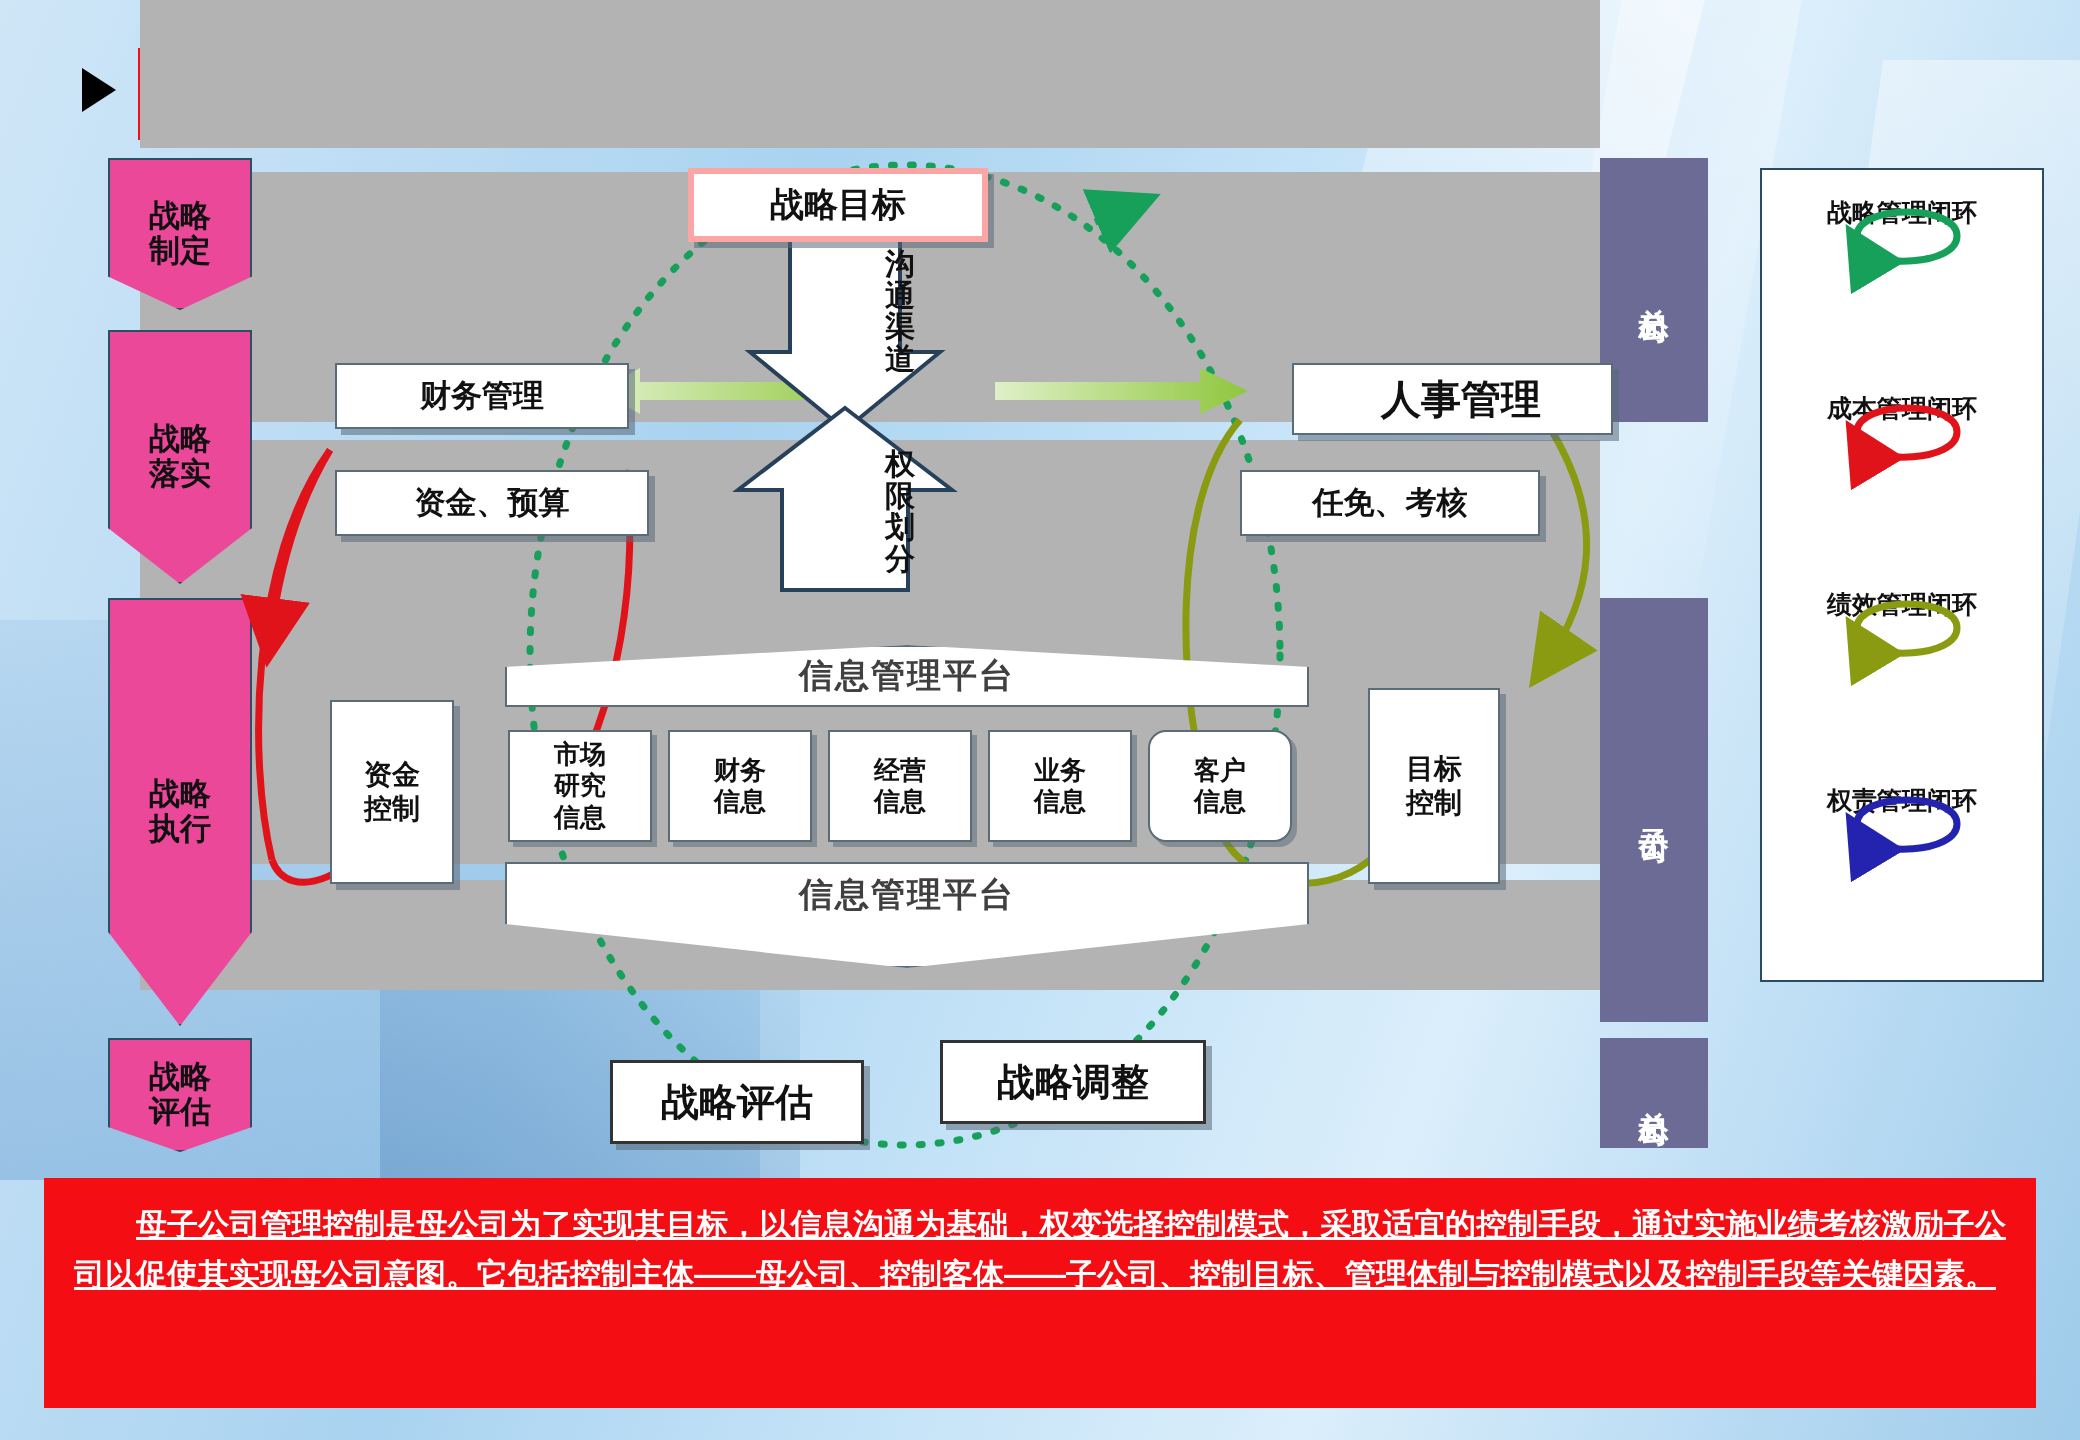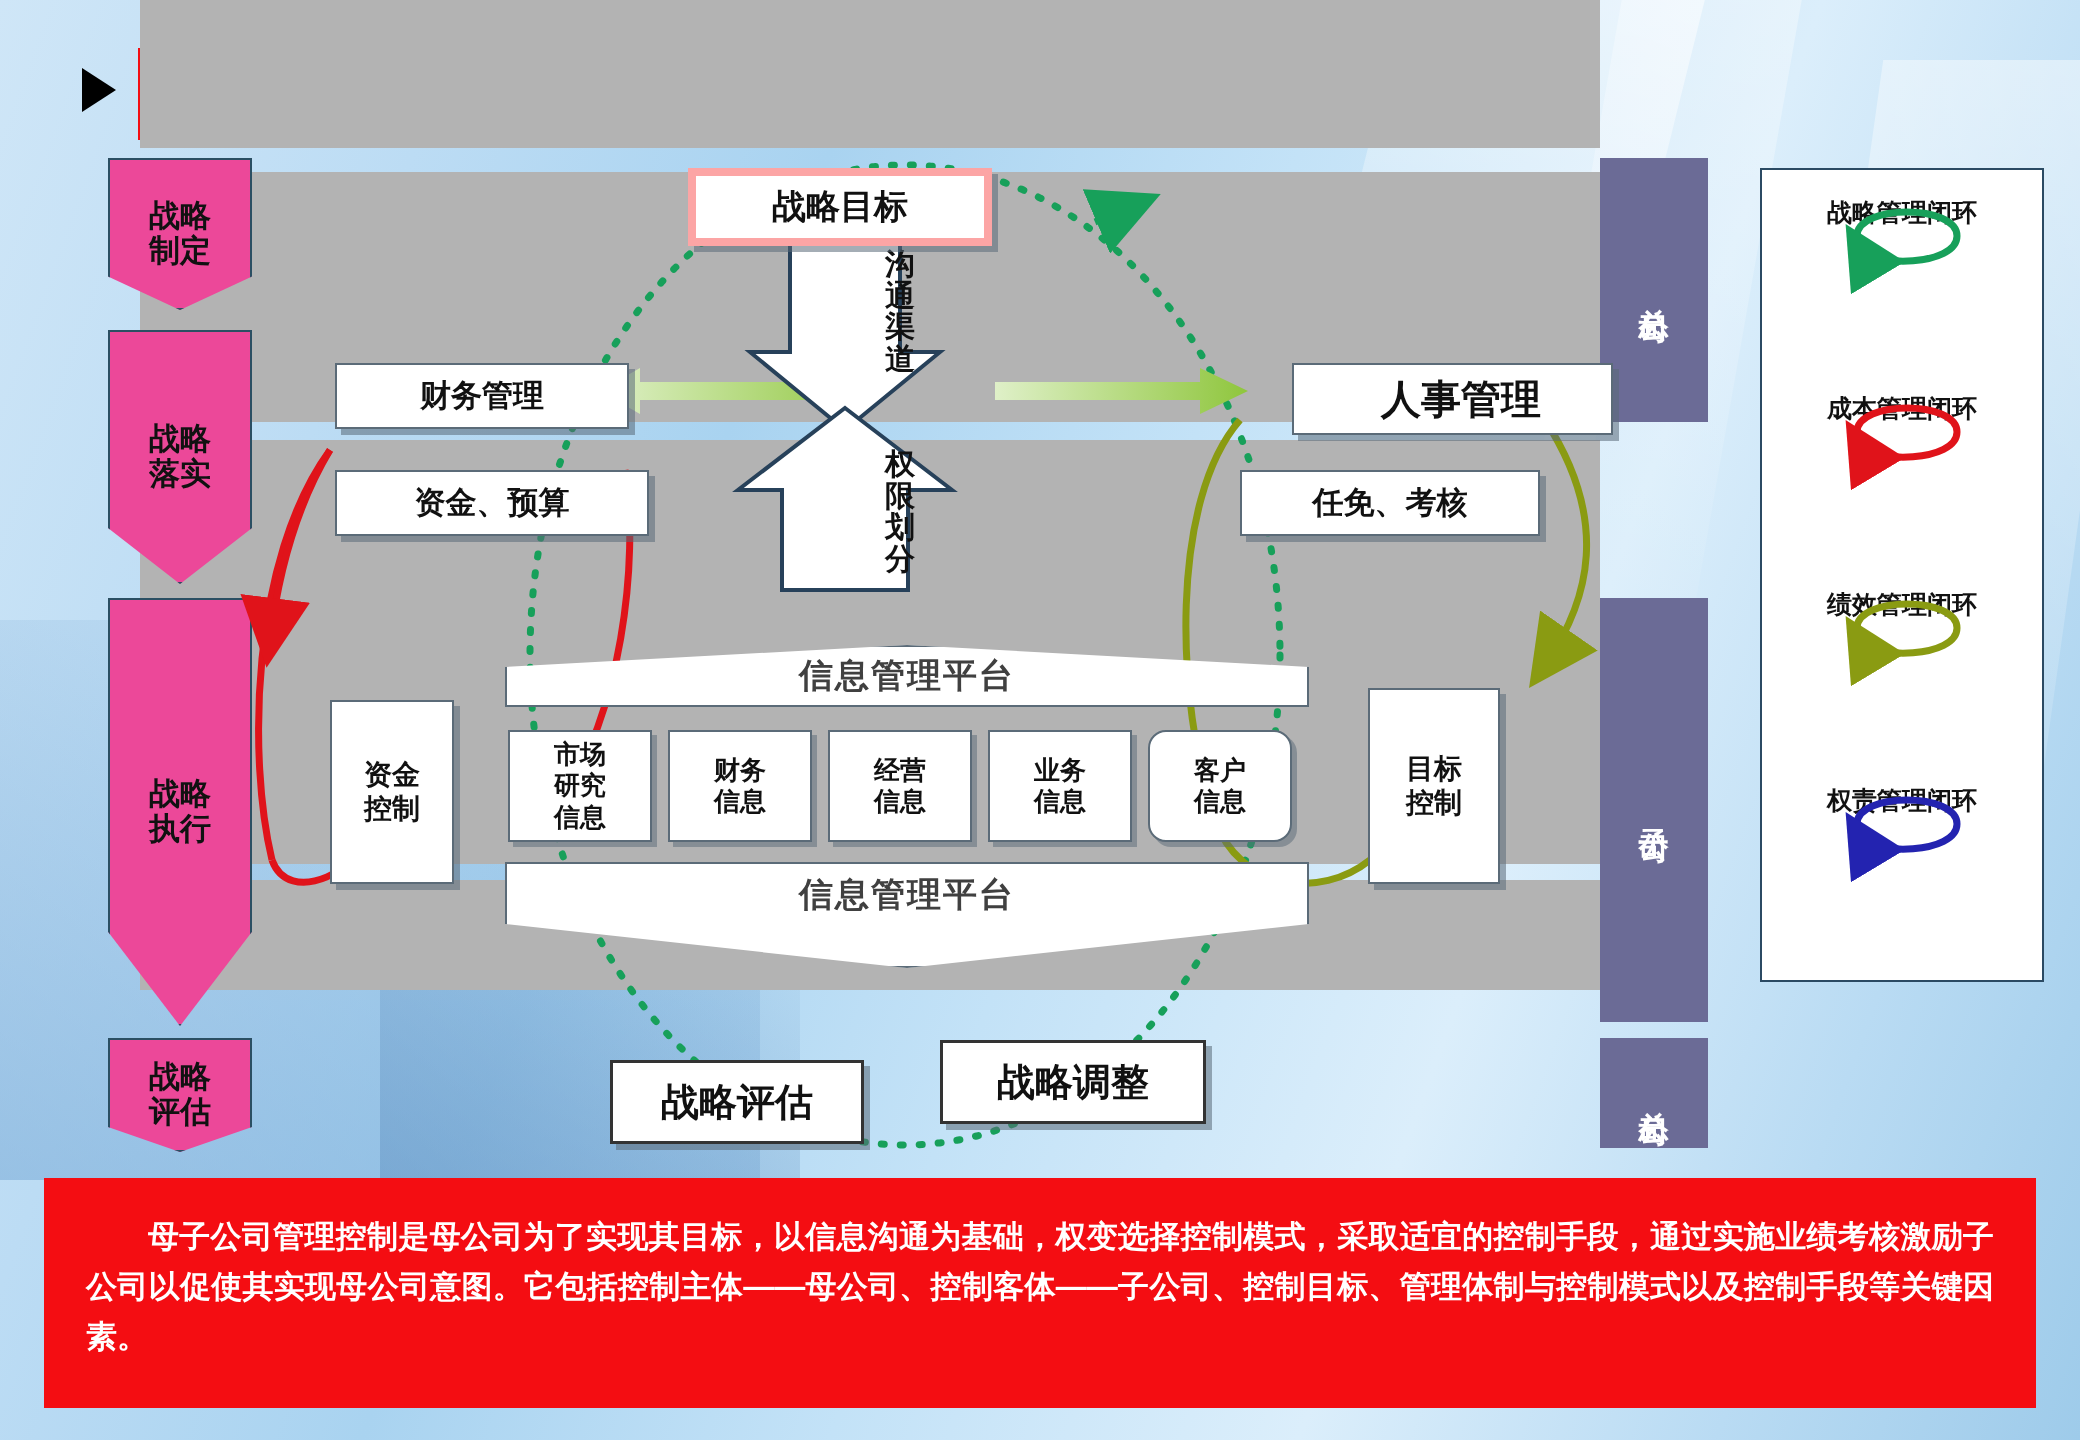--- a/index.html
+++ b/index.html
@@ -42,21 +42,21 @@
         font-size:30px;font-weight:bold;line-height:1.05;writing-mode:vertical-rl;letter-spacing:4px;}
   .corp.c1{top:158px;height:264px;}
   .corp.c2{top:598px;height:424px;}
   .corp.c3{top:1038px;height:110px;}
 
   
   .wbox{position:absolute;background:#fff;border:2px solid #5b6b78;
         box-shadow:6px 6px 0 rgba(90,105,120,.55);
         display:flex;align-items:center;justify-content:center;text-align:center;
         font-weight:bold;color:#111;}
-  .goal{left:688px;top:168px;width:288px;height:62px;font-size:34px;border:8px solid #fca5a5;}
+  .goal{left:688px;top:168px;width:288px;height:62px;font-size:34px;border:6px solid #fca5a5;}
   .fin{left:335px;top:363px;width:290px;height:62px;font-size:31px;}
   .hr{left:1292px;top:363px;width:300px;height:68px;font-size:40px;padding-left:17px;}
   .fund{left:335px;top:470px;width:310px;height:62px;font-size:31px;}
   .appr{left:1240px;top:470px;width:296px;height:62px;font-size:31px;font-family:Liberation Mono, monospace;}
   .fundctl{left:330px;top:700px;width:120px;height:180px;font-size:28px;line-height:1.2;justify-content:center;}
   .goalctl{left:1368px;top:688px;width:128px;height:192px;font-size:28px;line-height:1.2;}
   .eval{left:610px;top:1060px;width:248px;height:78px;font-size:38px;border:3px solid #333;}
   .adjust{left:940px;top:1040px;width:260px;height:78px;font-size:38px;border:3px solid #333;}
 
   .infocell{position:absolute;background:#fff;border:2px solid #5b6b78;
@@ -80,21 +80,21 @@
   .vtext{position:absolute;font-size:30px;font-weight:bold;color:#111;line-height:1.05;text-align:center;width:40px;}
 
   
   .legend{position:absolute;left:1760px;top:168px;width:280px;height:810px;background:#fff;border:2px solid #2b4a63;}
   .legend-item{position:absolute;left:0;width:280px;text-align:center;}
   .legend-label{font-size:25px;font-weight:bold;color:#111;}
 
   
   .note{position:absolute;left:44px;top:1178px;width:1992px;height:230px;background:#f40d12;color:#fff;
         font-size:31px;font-weight:bold;line-height:1.62;padding:22px 30px 0 30px;box-sizing:border-box;text-align:justify;}
-  .note p{margin:12px;text-indent:62px;}
+  .note p{margin:0;text-indent:62px;text-decoration:underline;}
   svg{position:absolute;left:0;top:0;overflow:visible;}
 </style>
 </head>
 <body>
 
 <div class="bg-streak bg-s1"></div>
 <div class="bg-streak bg-s2"></div>
 <div class="bg-streak bg-s3"></div>
 <div class="bg-streak bg-s4"></div>
 <div class="bg-streak bg-s5"></div>

